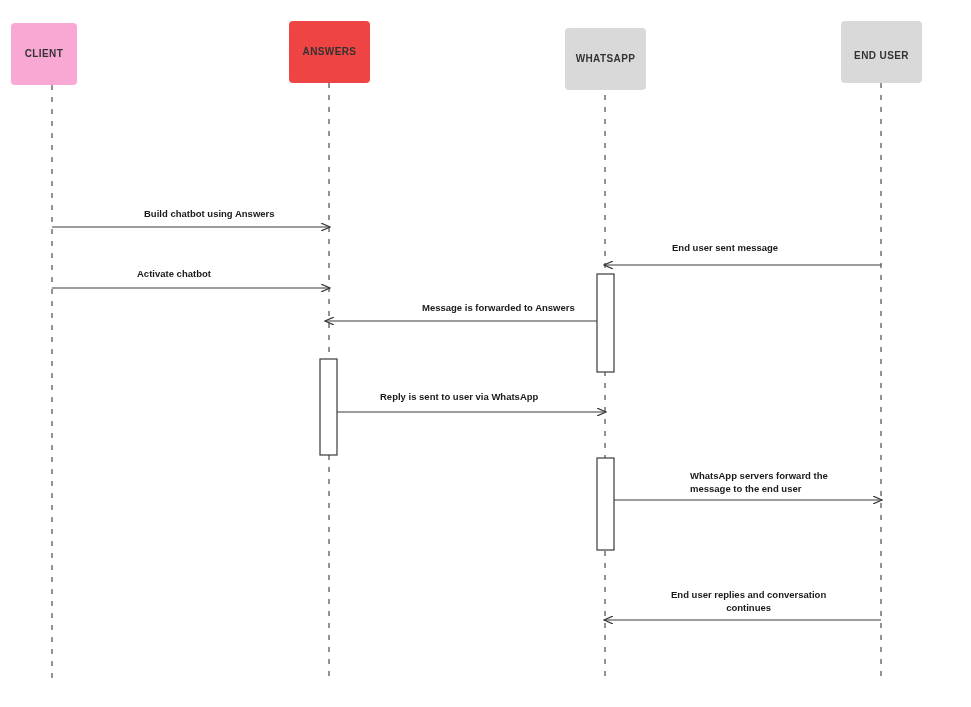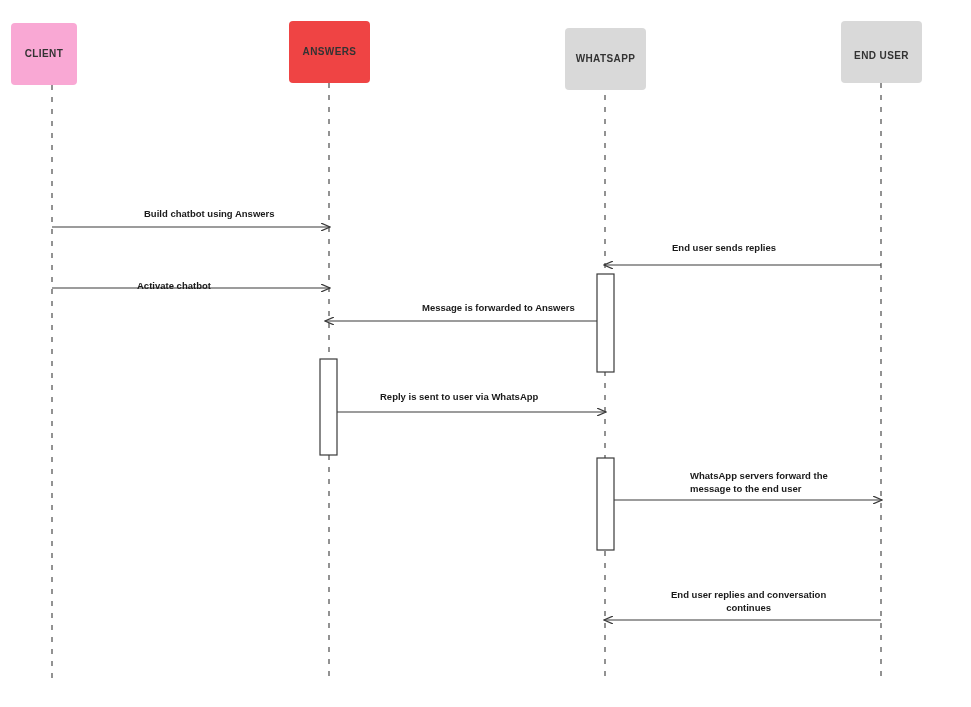--- a/index.html
+++ b/index.html
@@ -102,22 +102,22 @@
       </div>
       <div class="participant-box" style="left: 565px; top: 21px; width: 81px; height: 62px; background: rgb(217, 217, 217); margin-top: 7px;">
         <div class="participant-label" style="color: rgb(51, 51, 51);">WHATSAPP</div>
       </div>
       <div class="participant-box" style="left: 841px; top: 21px; width: 81px; height: 62px; background: rgb(217, 217, 217);">
         <div class="participant-label" style="color: rgb(51, 51, 51); margin-top: 8px;">END USER</div>
       </div>
     </div>
   <div id="labels-layer">
       <div class="msg-label" style="left: 144px; top: 208px; color: rgb(26, 26, 26);">Build chatbot using Answers</div>
-      <div class="msg-label" style="left: 672px; top: 242px; color: rgb(26, 26, 26);">End user sends replies</div>
-      <div class="msg-label" style="left: 137px; top: 268px; color: rgb(26, 26, 26); margin-top: 12px;">Activate chatbot</div>
+      <div class="msg-label" style="left: 672px; top: 242px; color: rgb(26, 26, 26);">End user sent message</div>
+      <div class="msg-label" style="left: 137px; top: 268px; color: rgb(26, 26, 26);">Activate chatbot</div>
       <div class="msg-label" style="left: 380px; top: 302px; color: rgb(26, 26, 26); margin-left: 42px;">Message is forwarded to Answers</div>
       <div class="msg-label" style="left: 380px; top: 391px; color: rgb(26, 26, 26);">Reply is sent to user via WhatsApp</div>
       <div class="msg-label" style="left: 690px; top: 470px; color: rgb(26, 26, 26);">WhatsApp servers forward the
 message to the end user</div>
       <div class="msg-label" style="left: 671px; top: 589px; color: rgb(26, 26, 26); text-align: center;">End user replies and conversation
 continues</div>
     </div>
 
 </div>
 

